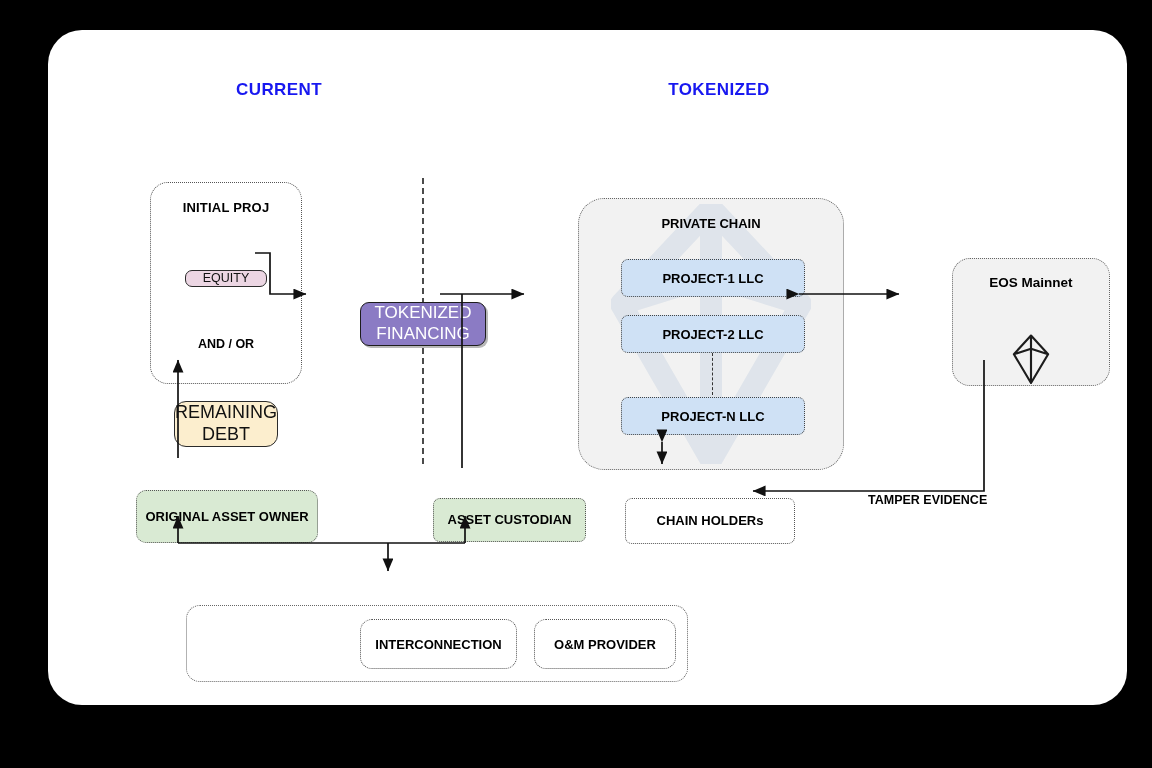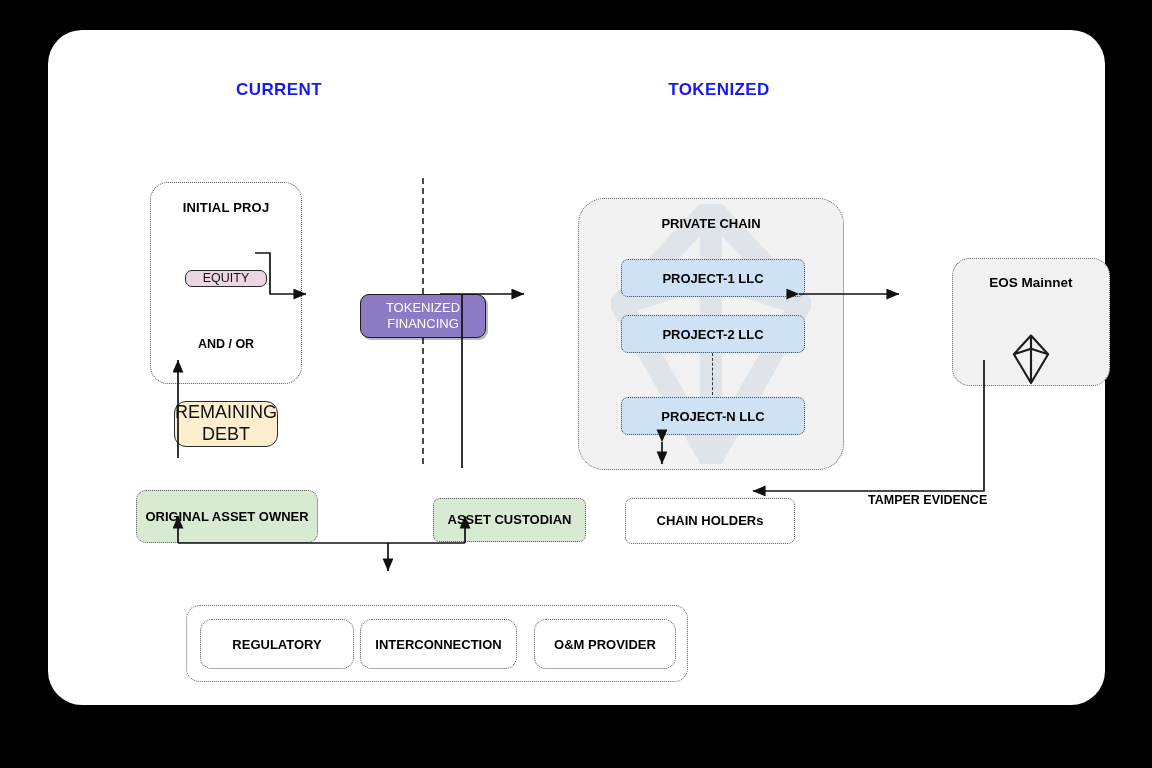--- a/index.html
+++ b/index.html
@@ -20,20 +20,21 @@
     background: #000000;
   }
   #card {
     position: absolute;
     left: 48px;
     top: 30px;
     width: 1057px;
     height: 675px;
     background: #ffffff;
     border-radius: 34px;
+    padding-left: 22px;
   }
   .abs { position: absolute; }
 
   
   .section-title {
     color: #1818f0;
     font-weight: bold;
     font-size: 17px;
     letter-spacing: 0.4px;
     text-align: center;
@@ -90,26 +91,26 @@
     border-radius: 12px;
     font-size: 18px;
     font-weight: normal;
     display: flex; align-items: center; justify-content: center;
     text-align: center;
     line-height: 1.2;
     color:#111;
   }
 
   #tokenized-financing {
-    left: 312px; top: 264px; width: 126px; height: 44px;
+    left: 312px; top: 272px; width: 126px; height: 44px;
     background: #8b7bc4;
     border: 1.6px solid #1d1d1d;
     border-radius: 9px;
     color: #ffffff;
-    font-size: 13px;
+    font-size: 17px;
     font-weight: normal;
     line-height: 1.22;
     box-shadow: 2px 2px 0 rgba(0,0,0,0.28);
   }
 
   #private-chain {
     left: 530px; top: 168px; width: 264px; height: 270px;
     background: #f2f2f2;
     border-radius: 26px;
     border: 1.7px dotted #666;
@@ -271,21 +272,20 @@
       <svg class="em-logo" viewBox="0 0 100 130">
         <path d="M50 4 L94 52 L50 126 L6 52 Z M50 4 L50 126 M6 52 L50 38 L94 52" fill="none" stroke="#1c1c1c" stroke-width="5.5" stroke-linejoin="round"></path>
       </svg>
     </div>
 
     <div id="original-asset-owner" class="abs node">ORIGINAL ASSET OWNER</div>
     <div id="asset-custodian" class="abs node">ASSET CUSTODIAN</div>
     <div id="token-holders" class="abs node">CHAIN HOLDERs</div>
 
     <div id="providers-group" class="abs">
-      <div id="prov-0" class="provider-box">REGULATORY</div>
       <div id="prov-2" class="provider-box">O&amp;M PROVIDER</div>
       <div id="prov-1" class="provider-box">INTERCONNECTION</div>
     </div>
 
     <div id="tamper-evidence-label" class="abs">TAMPER EVIDENCE</div>
   </div>
 
   <svg id="connectors" viewBox="0 0 1152 768">
     <defs>
       <marker id="ah" markerWidth="9" markerHeight="9" refX="7.4" refY="3.2" orient="auto" markerUnits="strokeWidth">

